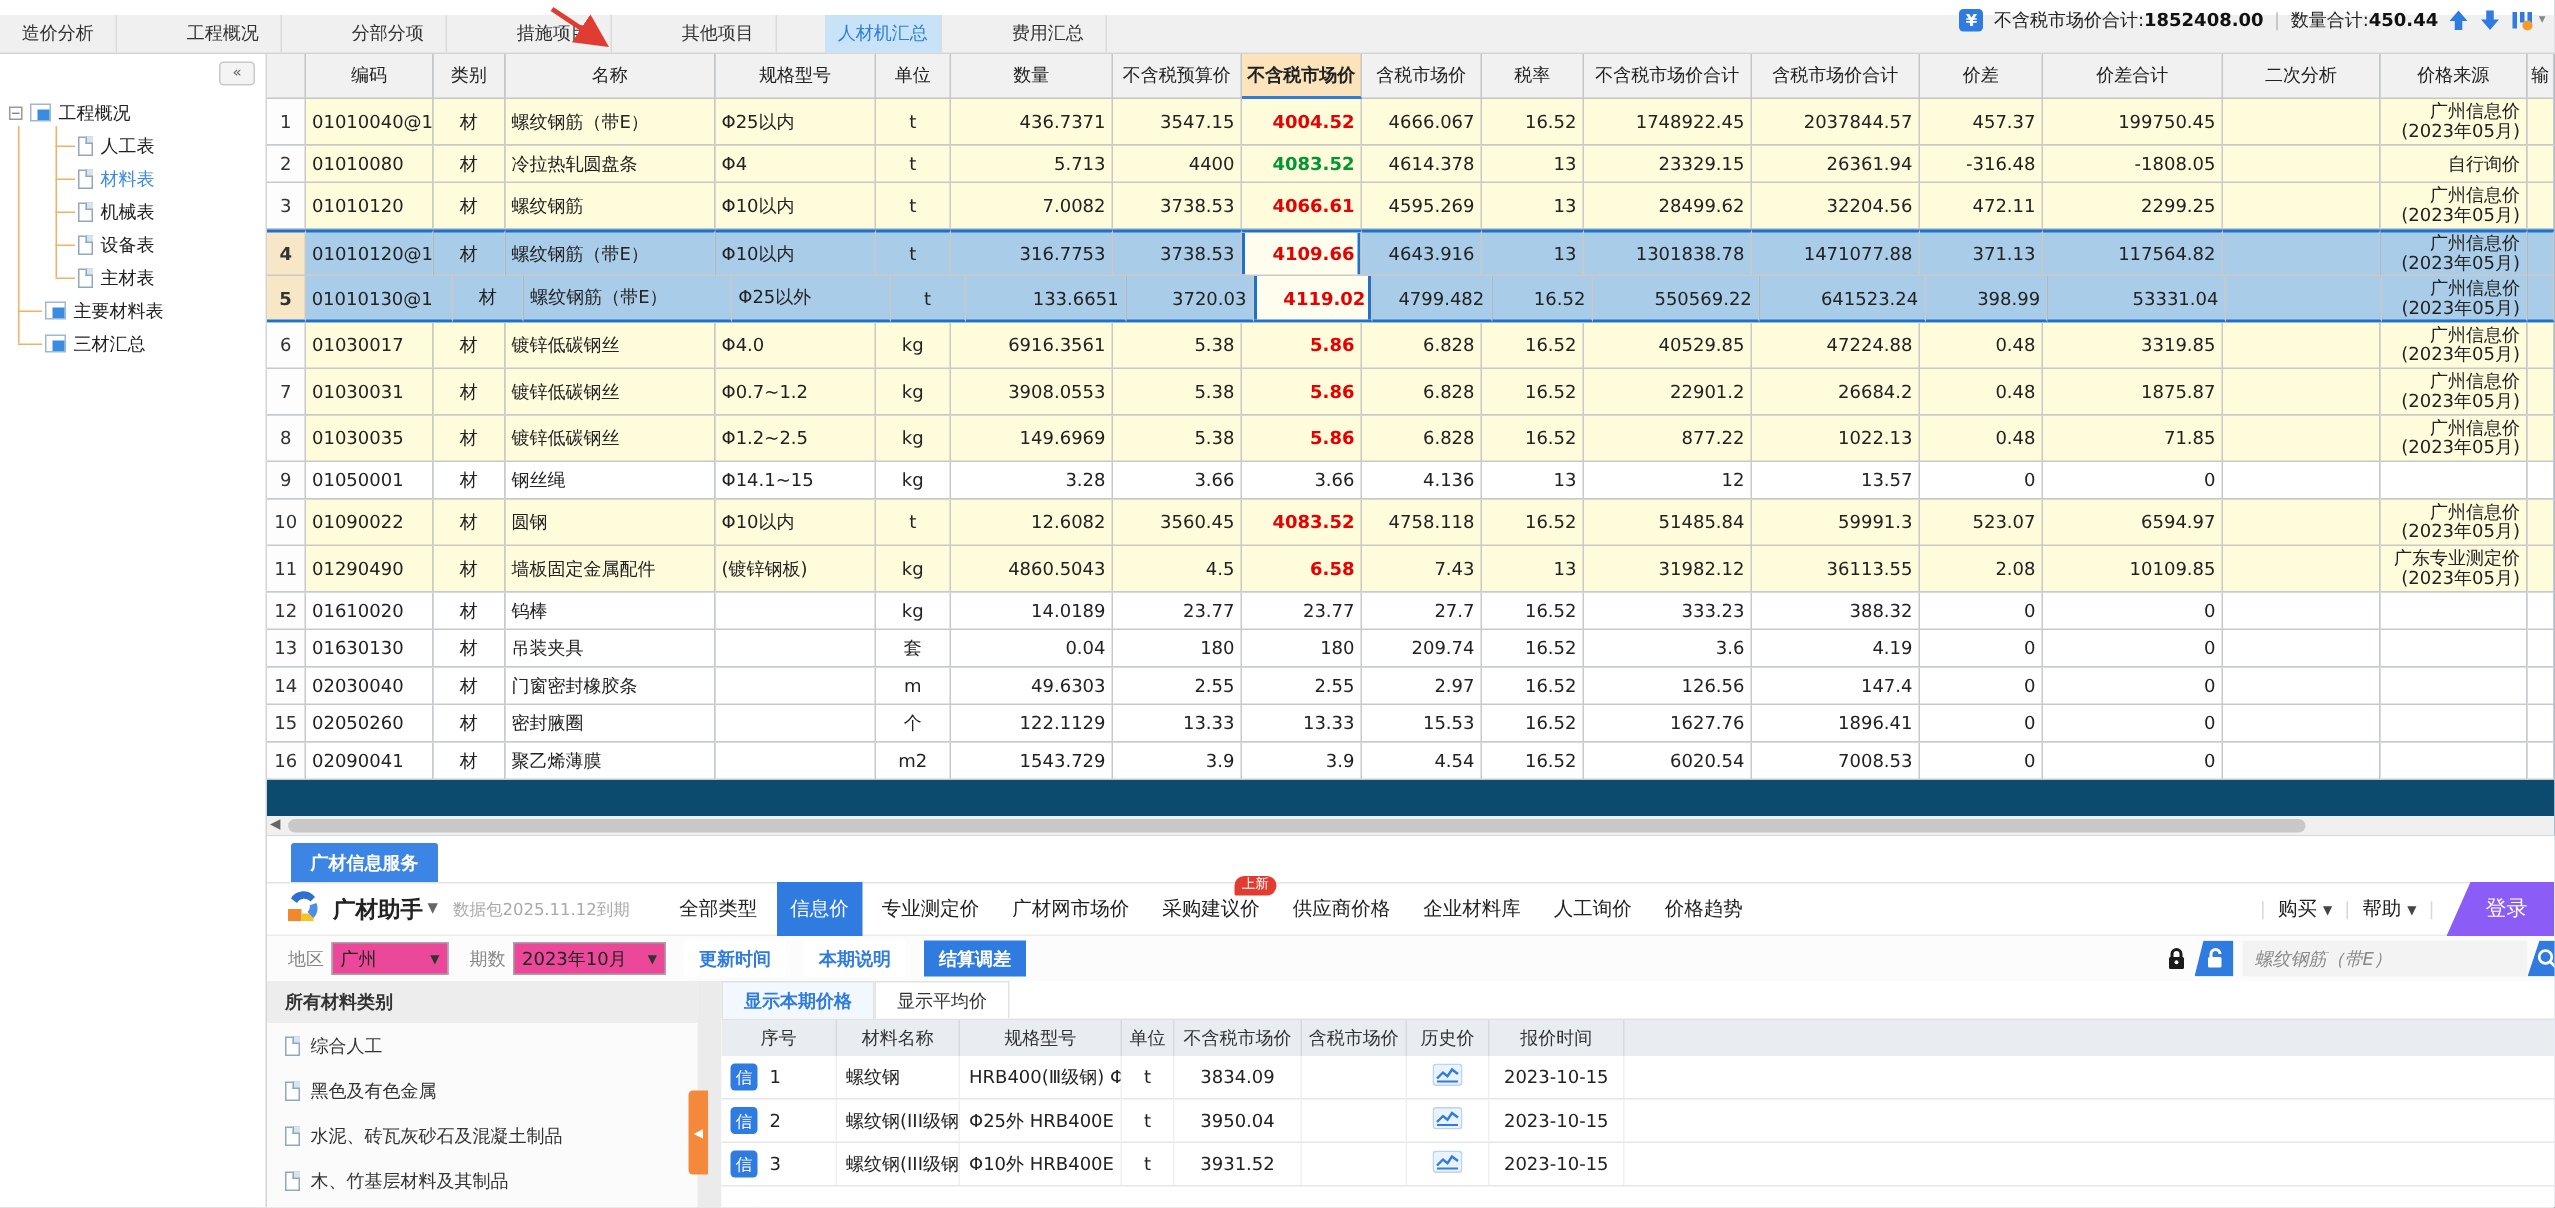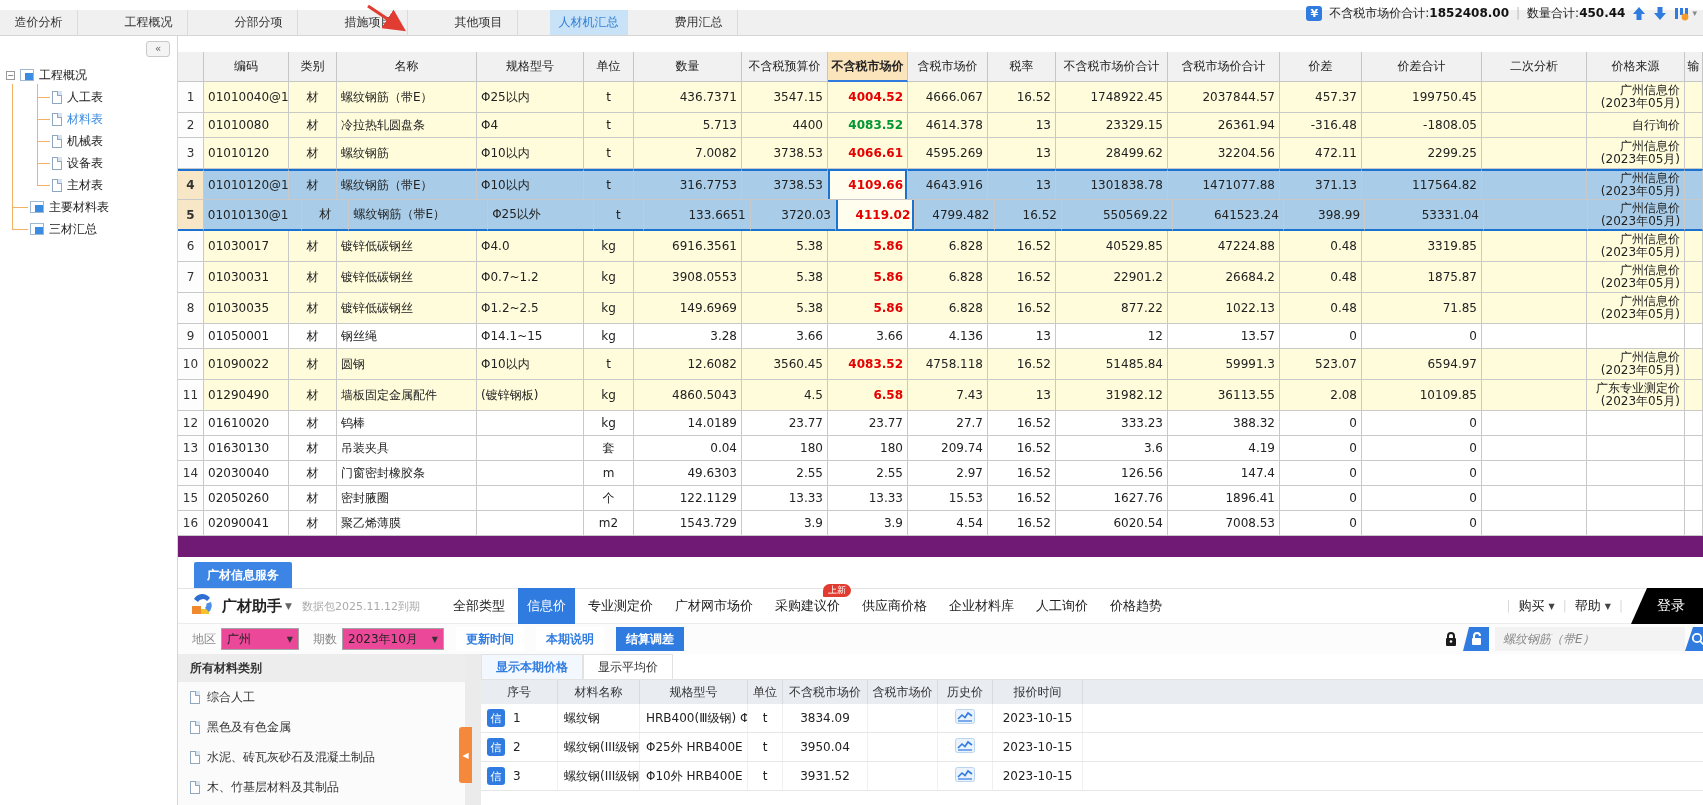--- a/index.html
+++ b/index.html
@@ -41,21 +41,21 @@
   .tree-row.active .lbl { color:#3B8BE0; }
   .minus-box { width:9px; height:9px; border:1px solid #999; background:#fff; font-size:8px;
     line-height:7px; text-align:center; color:#555; }
   .ic-folder { width:14px; height:12px; background:#fff; border:1px solid #9DB8D2; position:relative; }
   .ic-folder::after { content:""; position:absolute; right:0; bottom:0; width:8px; height:7px; background:#3B8BE0; }
   .ic-page { width:10px; height:13px; background:#fff; border:1px solid #8FA8C0; position:relative; }
   .ic-page::after { content:""; position:absolute; right:-1px; top:-1px; width:4px; height:4px;
     background:#D7E4F0; border-left:1px solid #8FA8C0; border-bottom:1px solid #8FA8C0; }
 
   
-  #grid { position:absolute; left:178px; top:36px; width:1525px; height:521px; background:#701a75; overflow:hidden;margin-top:16px; }
+  #grid { position:absolute; left:178px; top:36px; width:1525px; height:521px; background:#0c4a6e; overflow:hidden; }
   .g-header { display:flex; height:30px; }
   .g-header .hc { background:#F1F1F1; border-right:1px solid #C6C6C6; border-bottom:1px solid #C6C6C6;
     display:flex; align-items:center; justify-content:center; overflow:hidden; white-space:nowrap; color:#222; }
   .g-header .hc.mkt { background:#FBE3BB; font-weight:bold; border-bottom:2px solid #2F7BE0; }
   .g-row { display:flex; }
   .g-row .c { border-right:1px solid #C9C9C9; border-bottom:1px solid #C9C9C9; padding:1px 4px;
     display:flex; align-items:center; overflow:hidden; white-space:nowrap; background:#fff; }
   .g-row.bg-y .c { background:#FFFCDC; }
   .g-row .c.num { background:#FDFDFD; justify-content:center; color:#333; padding:1px 2px; }
   .g-row .c.al-r { justify-content:flex-end; }
@@ -84,21 +84,21 @@
   #pkg { color:#AAA; font-size:11px; margin-left:10px; }
   #gcl-menu { display:flex; align-items:center; margin-left:24px; gap:4px; height:36px; }
   .mitem { position:relative; padding:0 9px; height:36px; display:flex; align-items:center; font-size:13px; color:#222; }
   .mitem.active { background:#2F7BE0; color:#fff; }
   .mbadge { position:absolute; top:-4px; right:-2px; background:#E23B30; color:#fff; font-size:9px;
     padding:1px 5px; border-radius:7px 7px 7px 1px; line-height:11px; white-space:nowrap; }
   #gcl-right { position:absolute; right:0; top:31px; height:36px; display:flex; align-items:center; gap:8px; }
   #gcl-right .sep { color:#D8D8D8; }
   .flat-dd { font-size:13px; color:#222; display:flex; align-items:center; gap:4px; }
   .flat-dd .caret { font-size:8px; color:#444; }
-  #login-btn { width:72px; height:36px; background:#000000; color:#fff; font-size:14px;
+  #login-btn { width:72px; height:36px; background:#8b5cf6; color:#fff; font-size:14px;
     display:flex; align-items:center; justify-content:center; clip-path:polygon(16px 0,100% 0,100% 100%,0 100%); padding-left:8px; }
 
   #filter-row { position:absolute; left:0; top:67px; width:1525px; height:30px; background:#FCFCFD;
     display:flex; align-items:center; }
   .f-label { color:#888; margin-left:14px; }
   .f-select { height:22px; border:1px solid #A6A6A6; background:#ec4899; display:flex; align-items:center;
     justify-content:space-between; padding:0 5px; margin-left:5px; color:#222; }
   .f-select .caret { font-size:8px; color:#333; }
   .f-btn { height:24px; padding:0 10px; margin-left:12px; display:flex; align-items:center;
     color:#2F7BE0; background:#fff; font-weight:bold; }

